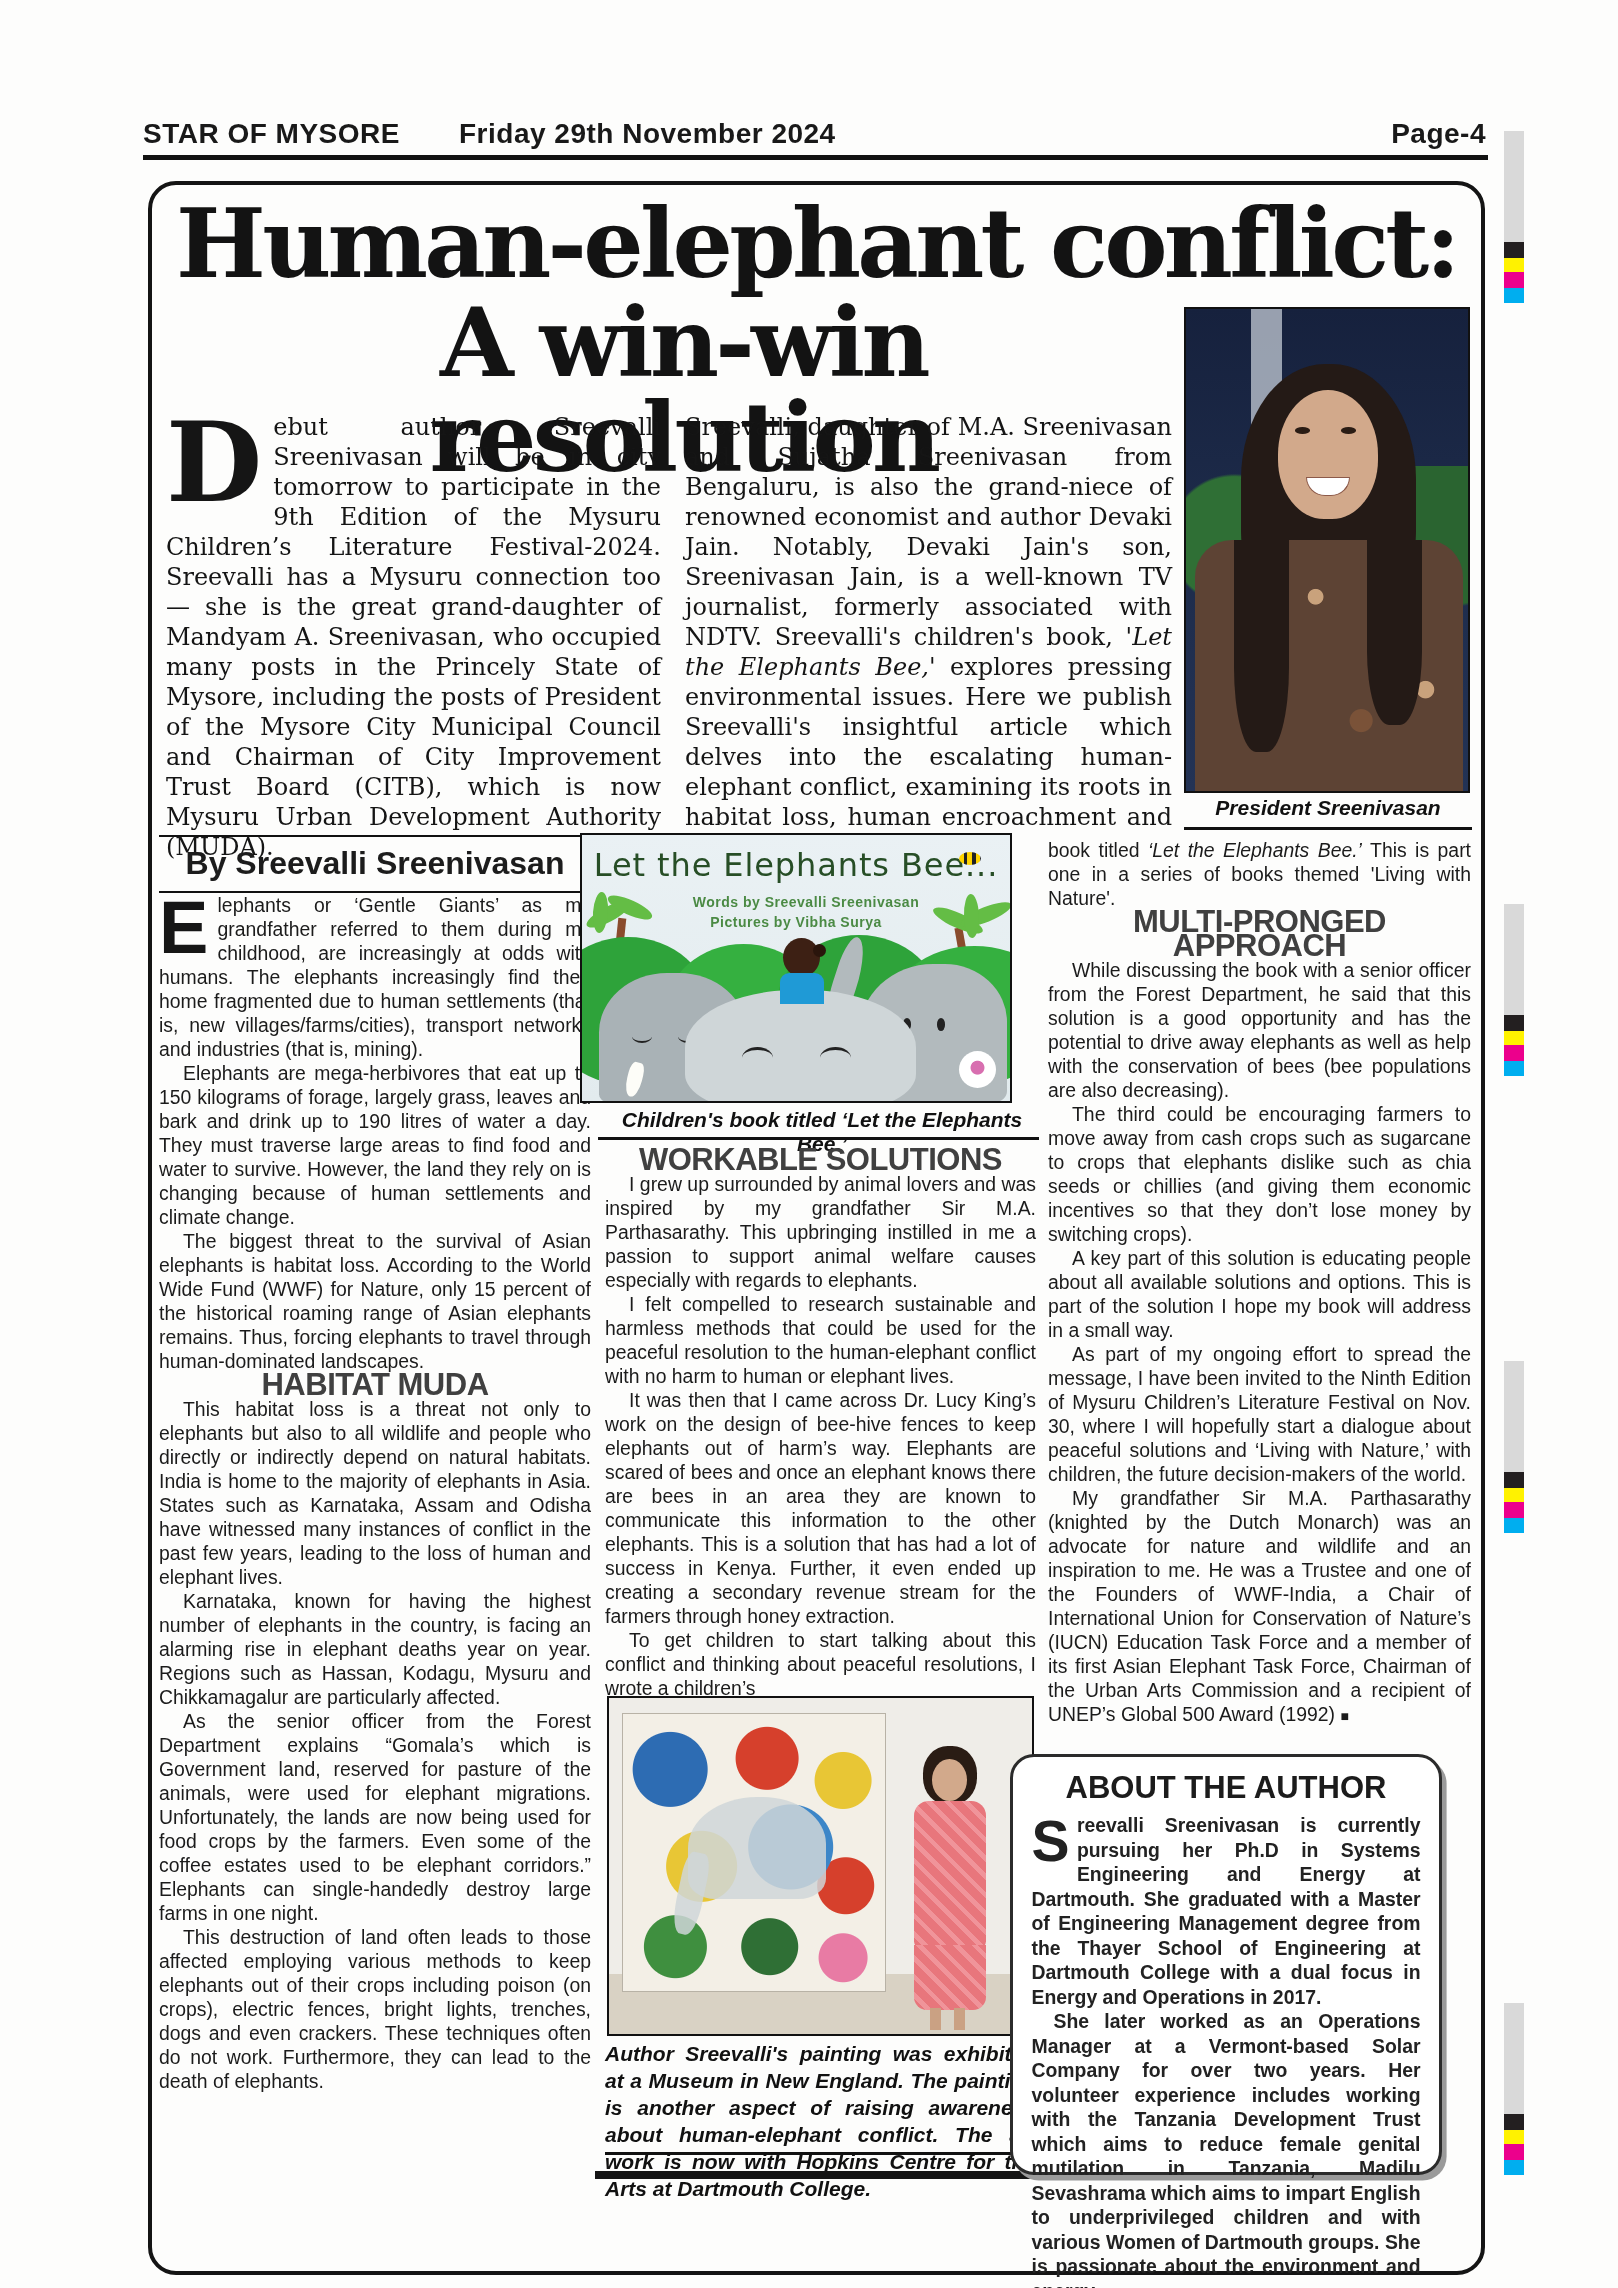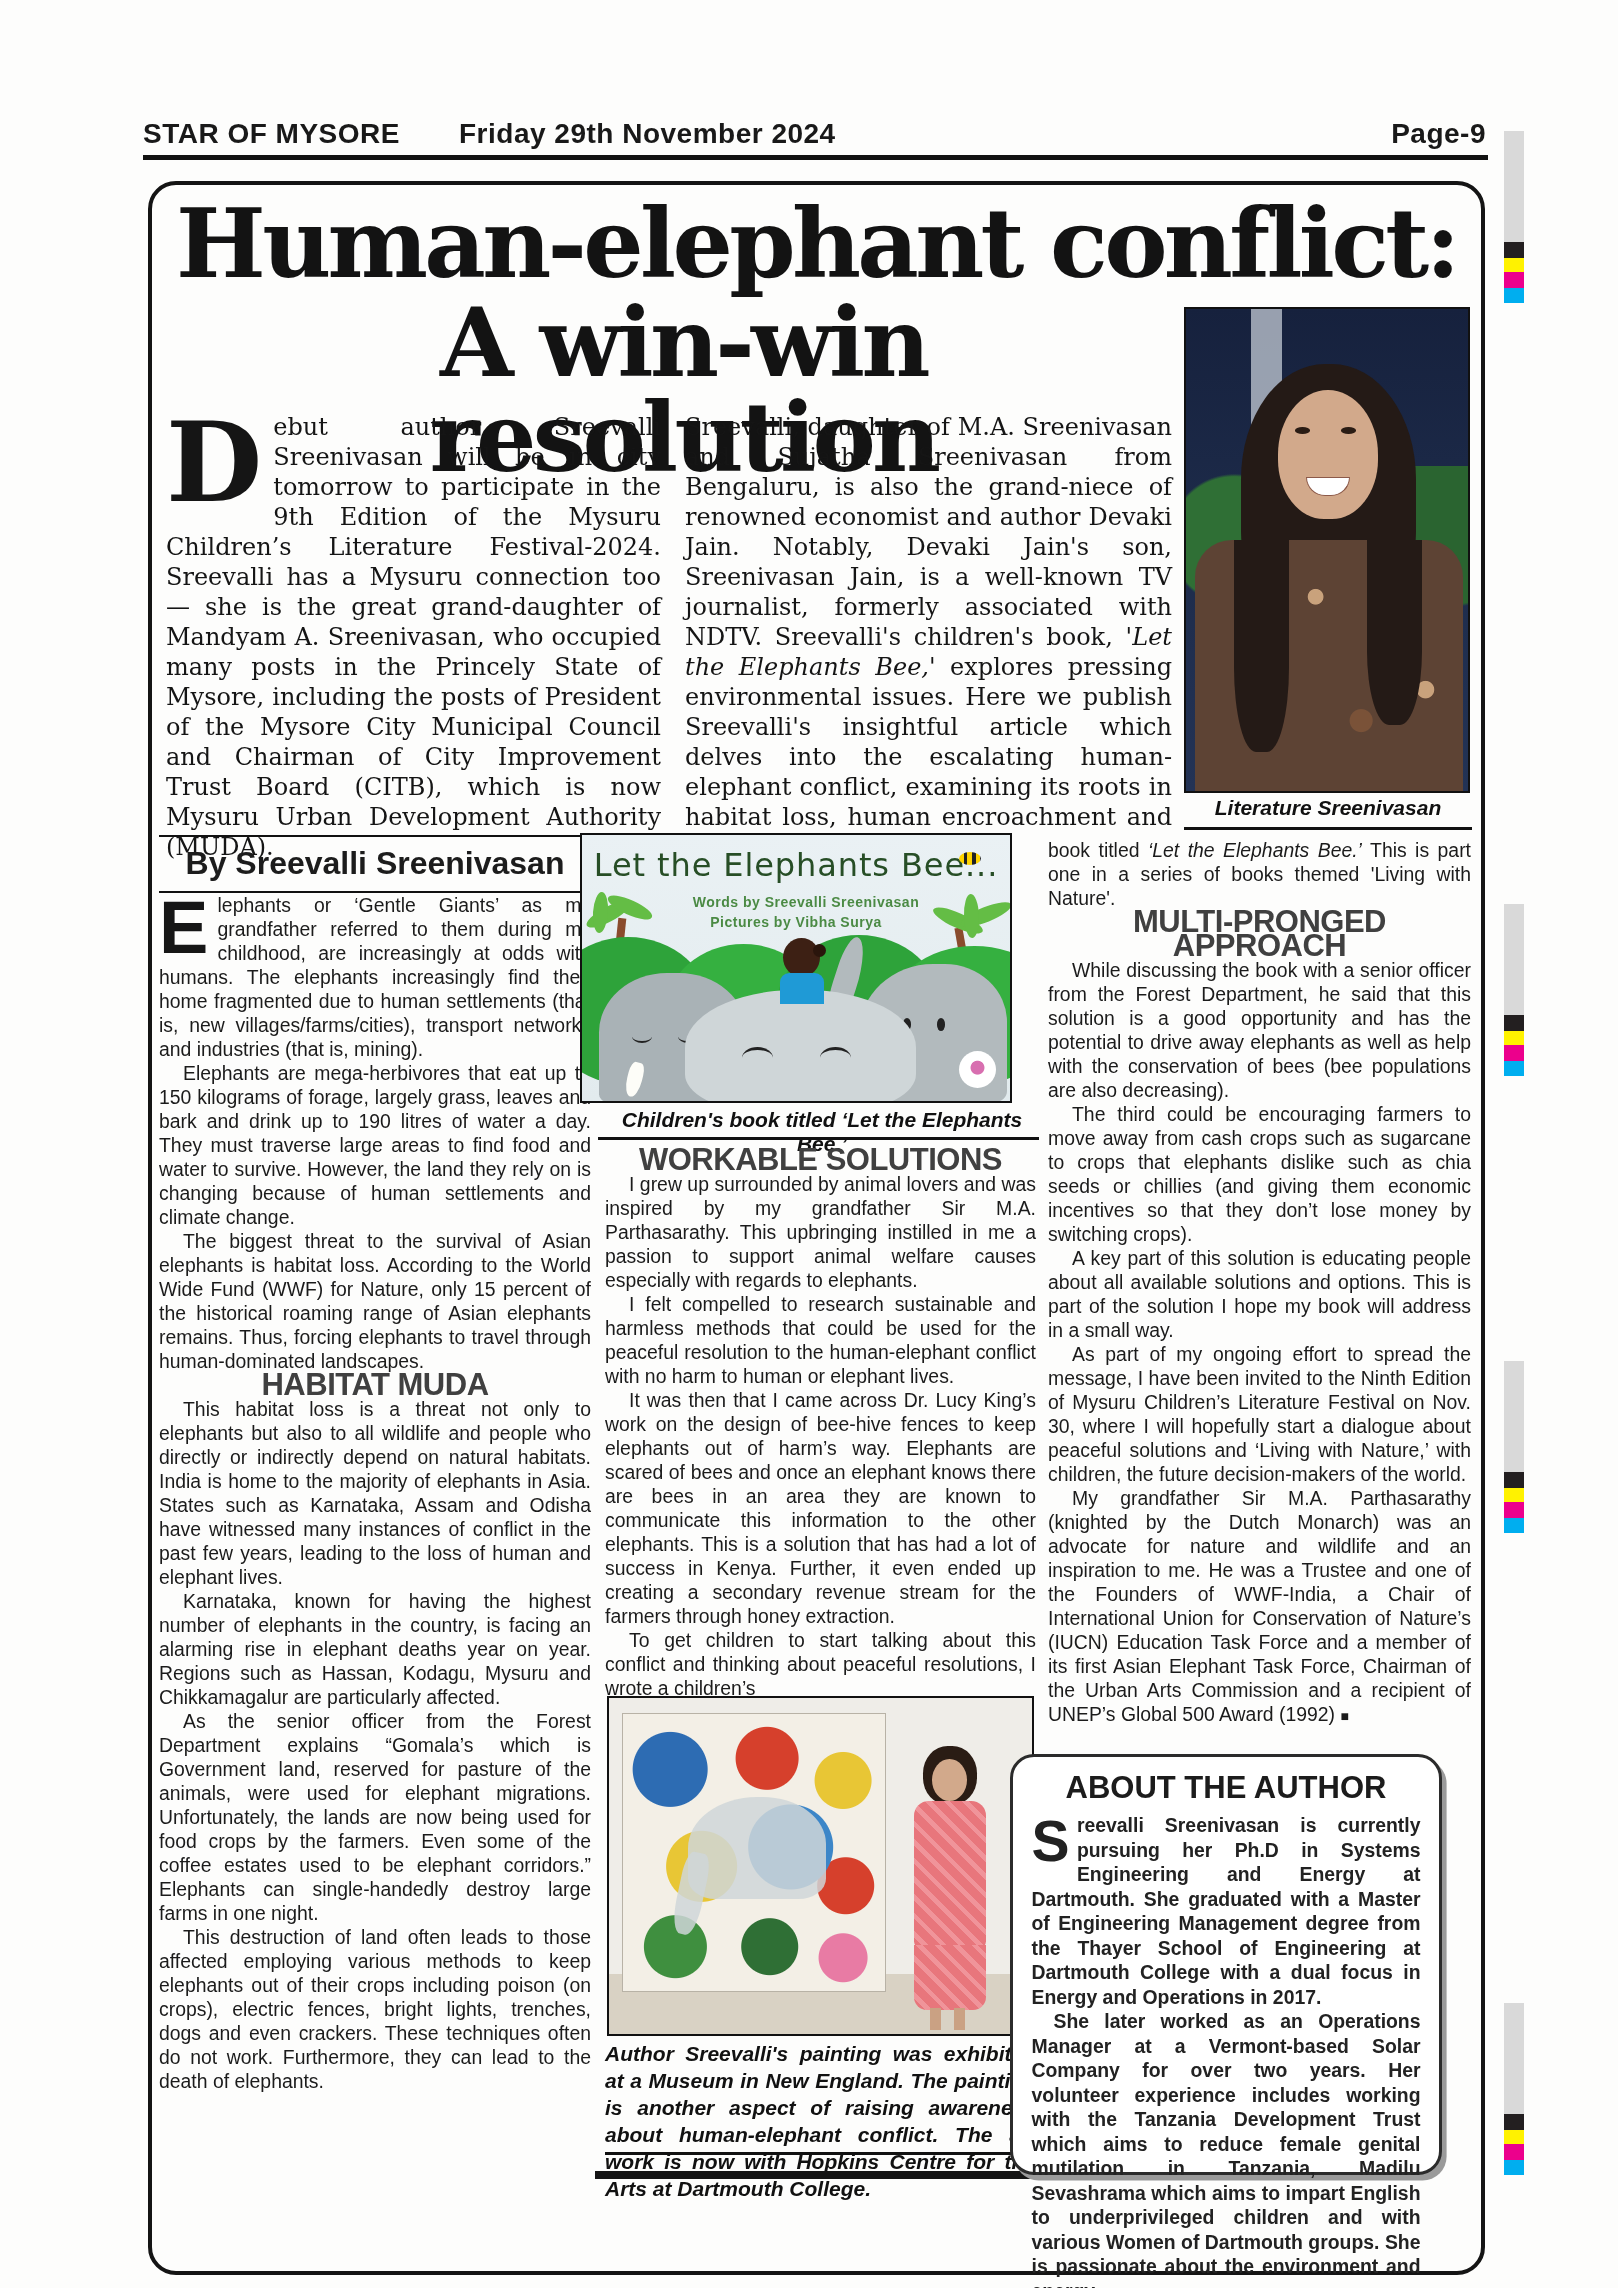--- a/index.html
+++ b/index.html
@@ -73,41 +73,41 @@
   .painting-bg{background:linear-gradient(#efedE8 82%,#d9d2c4 82%);overflow:hidden;position:absolute;}
 
   
   .portrait-bg{background:linear-gradient(#16213d,#1d2b4a 45%,#233355);overflow:hidden;position:absolute;}
 </style>
 </head>
 <body>
 
 <div class="abs masthead" style="left:143px;top:118px;">STAR OF MYSORE</div>
 <div class="abs masthead" style="left:459px;top:118px;">Friday 29th November 2024</div>
-<div class="abs masthead" style="left:1274px;top:118px;width:212px;text-align:right;">Page-9</div>
+<div class="abs masthead" style="left:1274px;top:118px;width:212px;text-align:right;">Page-4</div>
 <div class="abs header-rule" style="left:143px;top:155px;width:1345px;height:4.6px;"></div>
 
 <div class="abs frame" style="left:148px;top:181px;width:1329px;height:2086px;"></div>
 
 <div class="abs headline" style="left:164px;top:196px;width:1305px;font-size:95px;">Human-elephant conflict:</div>
 <div class="abs headline" style="left:185px;top:295px;width:997px;font-size:95px;">A win-win resolution</div>
 
 <div class="abs photo-border portrait-bg" style="left:1184px;top:307px;width:282px;height:482px;">
   <div class="abs" style="left:65px;top:0;width:31px;height:194px;background:#b9c0cc;opacity:.8;"></div>
   <div class="abs" style="left:-18.5px;top:157px;width:332px;height:185px;background:radial-gradient(circle at 20% 40%, #2f6f35 0 22%, transparent 23%),radial-gradient(circle at 50% 60%, #387f3c 0 26%, transparent 27%),radial-gradient(circle at 85% 35%, #2a6430 0 24%, transparent 25%),radial-gradient(circle at 65% 80%, #316f36 0 20%, transparent 21%);"></div>
   <div class="abs" style="left:55px;top:55px;width:175px;height:240px;background:#241a16;border-radius:48% 48% 30% 30%;"></div>
   <div class="abs" style="left:92px;top:81px;width:100px;height:129px;background:#d2a98b;border-radius:50% 50% 46% 46%;"></div>
   <div class="abs" style="left:120px;top:168px;width:42px;height:16.6px;background:#fff;border:1.8px solid #8c5a4a;border-radius:0 0 22px 22px;"></div>
   <div class="abs" style="left:109px;top:118px;width:14.8px;height:6.5px;background:#2a1c14;border-radius:50%;"></div>
   <div class="abs" style="left:155px;top:118px;width:14.8px;height:6.5px;background:#2a1c14;border-radius:50%;"></div>
   <div class="abs" style="left:9.2px;top:231px;width:268px;height:258px;background:radial-gradient(circle at 18% 30%, #8a6a4d 0 8.3px, transparent 9.2px),radial-gradient(circle at 45% 22%, #c9a27c 0 7.4px, transparent 8.3px),radial-gradient(circle at 72% 35%, #8a6a4d 0 9.2px, transparent 10px),radial-gradient(circle at 30% 60%, #c9a27c 0 10px, transparent 11px),radial-gradient(circle at 62% 70%, #7a5238 0 11px, transparent 12px),radial-gradient(circle at 86% 58%, #c9a27c 0 8.3px, transparent 9.2px),#5d4334;border-radius:37px 37px 0 0;"></div>
   <div class="abs" style="left:48px;top:231px;width:55px;height:212px;background:#241a16;border-radius:0 0 40% 40%;"></div>
   <div class="abs" style="left:181px;top:231px;width:55px;height:185px;background:#241a16;border-radius:0 0 40% 40%;"></div>
 </div>
-<div class="abs caption" style="left:1184px;top:796px;width:288px;text-align:center;">Literature Sreenivasan</div>
+<div class="abs caption" style="left:1184px;top:796px;width:288px;text-align:center;">President Sreenivasan</div>
 <div class="abs cap-rule" style="left:1184px;top:827px;width:288px;height:2.8px;"></div>
 
 <div class="abs intro" style="left:166px;top:412px;width:495px;">
   <span class="dc-serif">D</span><span>ebut author Sreevalli Sreenivasan will be in city tomorrow to participate in the 9th Edition of the Mysuru Children’s Literature Festival-2024. Sreevalli has a Mysuru connection too — she is the great grand-daughter of Mandyam A. Sreenivasan, who occupied many posts in the Princely State of Mysore, including the posts of President of the Mysore City Municipal Council and Chairman of City Improvement Trust Board (CITB), which is now Mysuru Urban Development Authority (MUDA).</span>
 </div>
 <div class="abs intro" style="left:685px;top:412px;width:487px;">
   <span>Sreevalli, daughter of M.A. Sreenivasan and Sujatha Sreenivasan from Bengaluru, is also the grand-niece of renowned economist and author Devaki Jain. Notably, Devaki Jain's son, Sreenivasan Jain, is a well-known TV journalist, formerly associated with NDTV. Sreevalli's children's book, </span><span style="font-style:italic;">'Let the Elephants Bee,'</span><span> explores pressing environmental issues. Here we publish Sreevalli's insightful article which delves into the escalating human-elephant conflict, examining its roots in habitat loss, human encroachment and climate change. </span><span style="font-weight:bold;">— Ed</span>
 </div>
 
 <div class="abs byline-box" style="left:159px;top:835px;width:432px;">By Sreevalli Sreenivasan</div>

